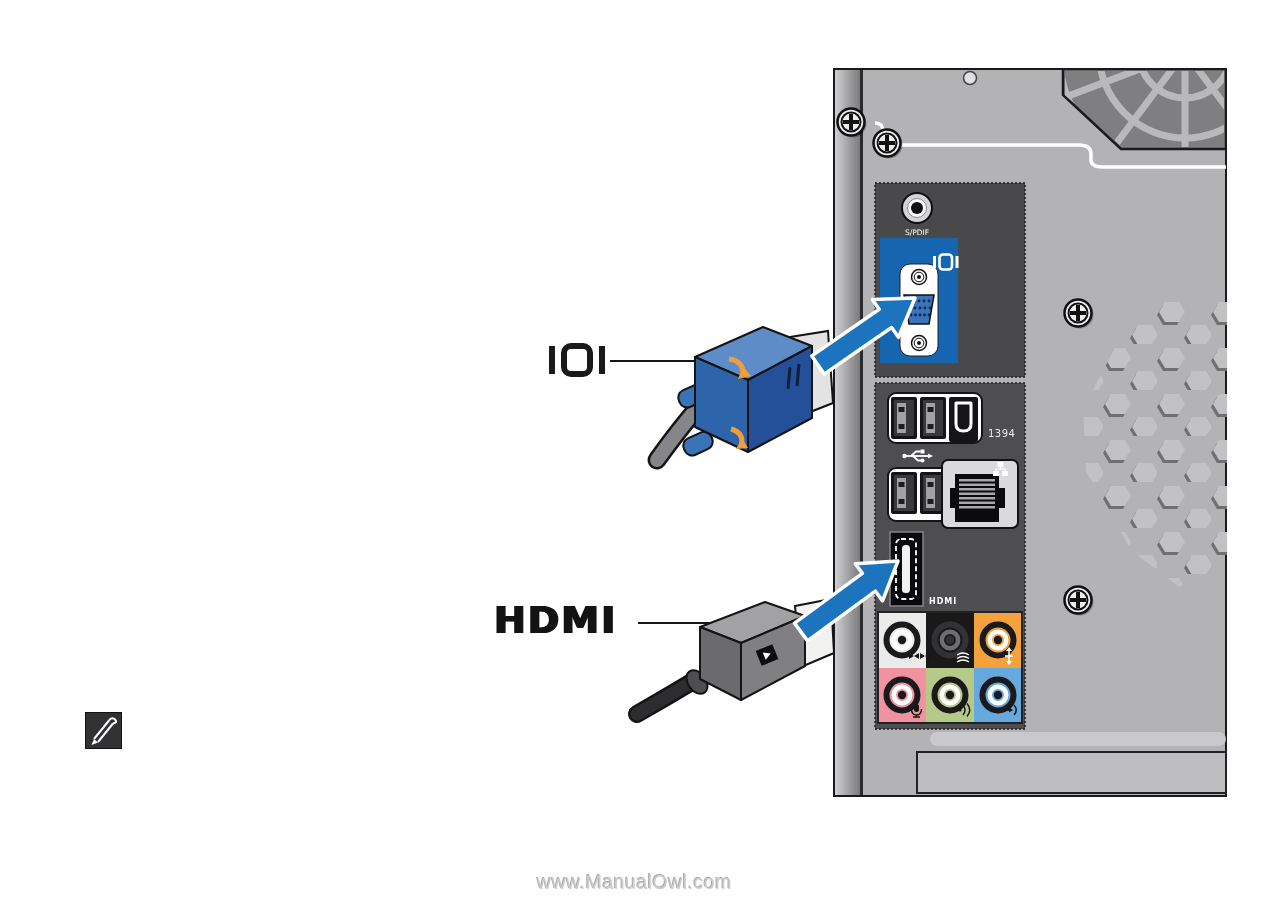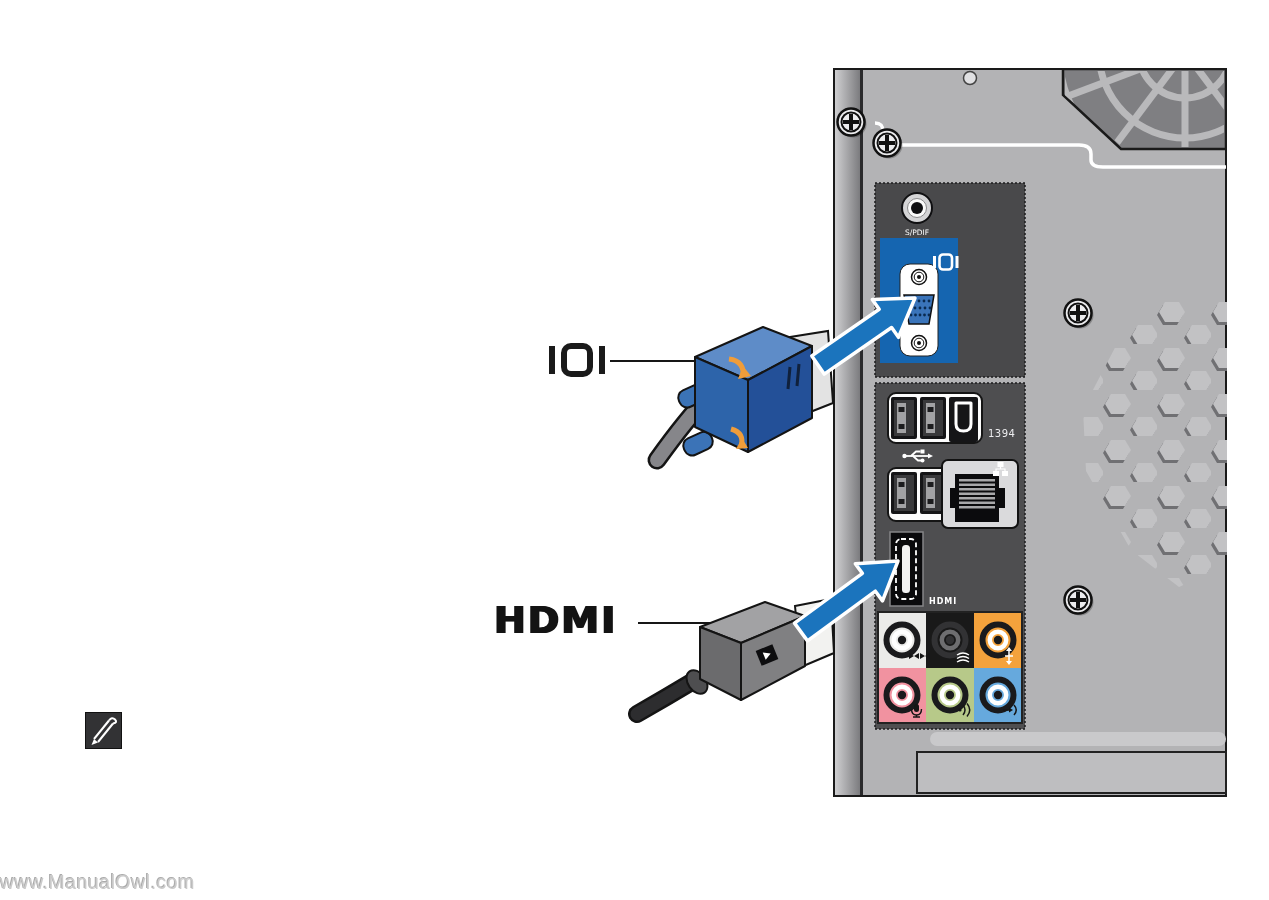--- a/index.html
+++ b/index.html
@@ -9,21 +9,21 @@
   #vga-icon{left:548px;top:343px;}
   #vga-cable{left:605px;top:315px;}
   #hdmi-logo{left:494px;top:598px;width:150px;height:44px;
              font-family:"DejaVu Sans",sans-serif;font-size:38px;font-weight:900;
              letter-spacing:2px;color:#131313;
              text-shadow:1px 0 0 #131313,-1px 0 0 #131313;}
   #hdmi-cable{left:555px;top:592px;}
   #tower{left:833px;top:68px;}
   #arrows{left:780px;top:280px;}
   #note-icon{left:85px;top:712px;}
-  #watermark{left:0;right:0;top:871px;text-align:left;}
+  #watermark{left:0;right:0;top:871px;text-align:center;}
   #watermark span{font-size:19.5px;letter-spacing:.5px;color:#cbcbcb;
                   text-shadow:-1px -1px 0 #ababab,1.5px 1.5px 1px #ffffff;}
   svg text{font-family:"DejaVu Sans","Liberation Sans",sans-serif;}
 </style>
 </head>
 <body>
 
 <div class="page">
 
   <svg id="tower" class="abs" width="394" height="729" viewBox="0 0 394 729">

